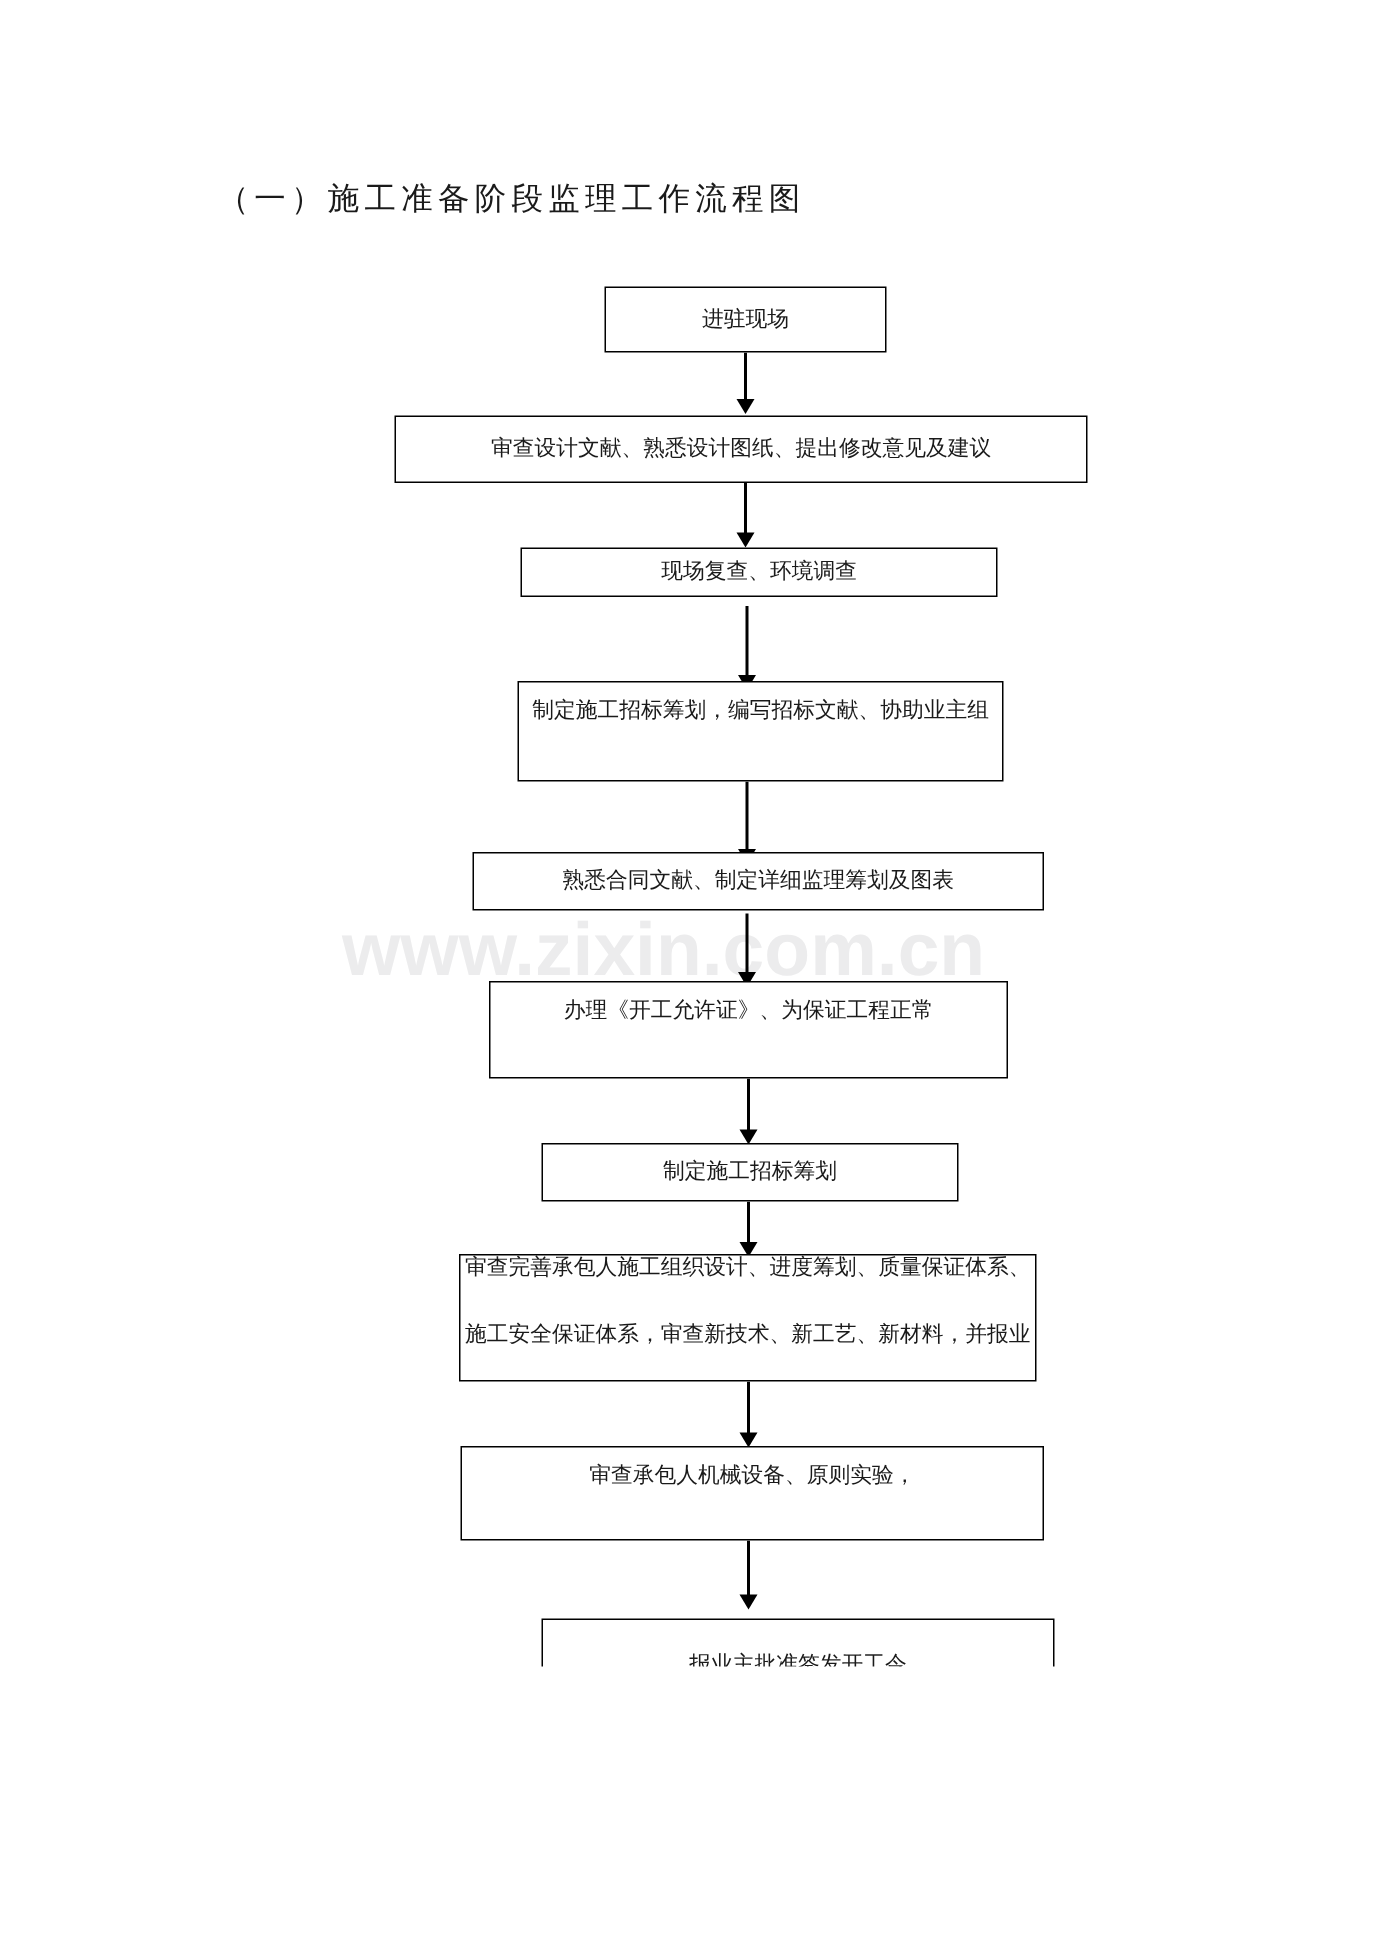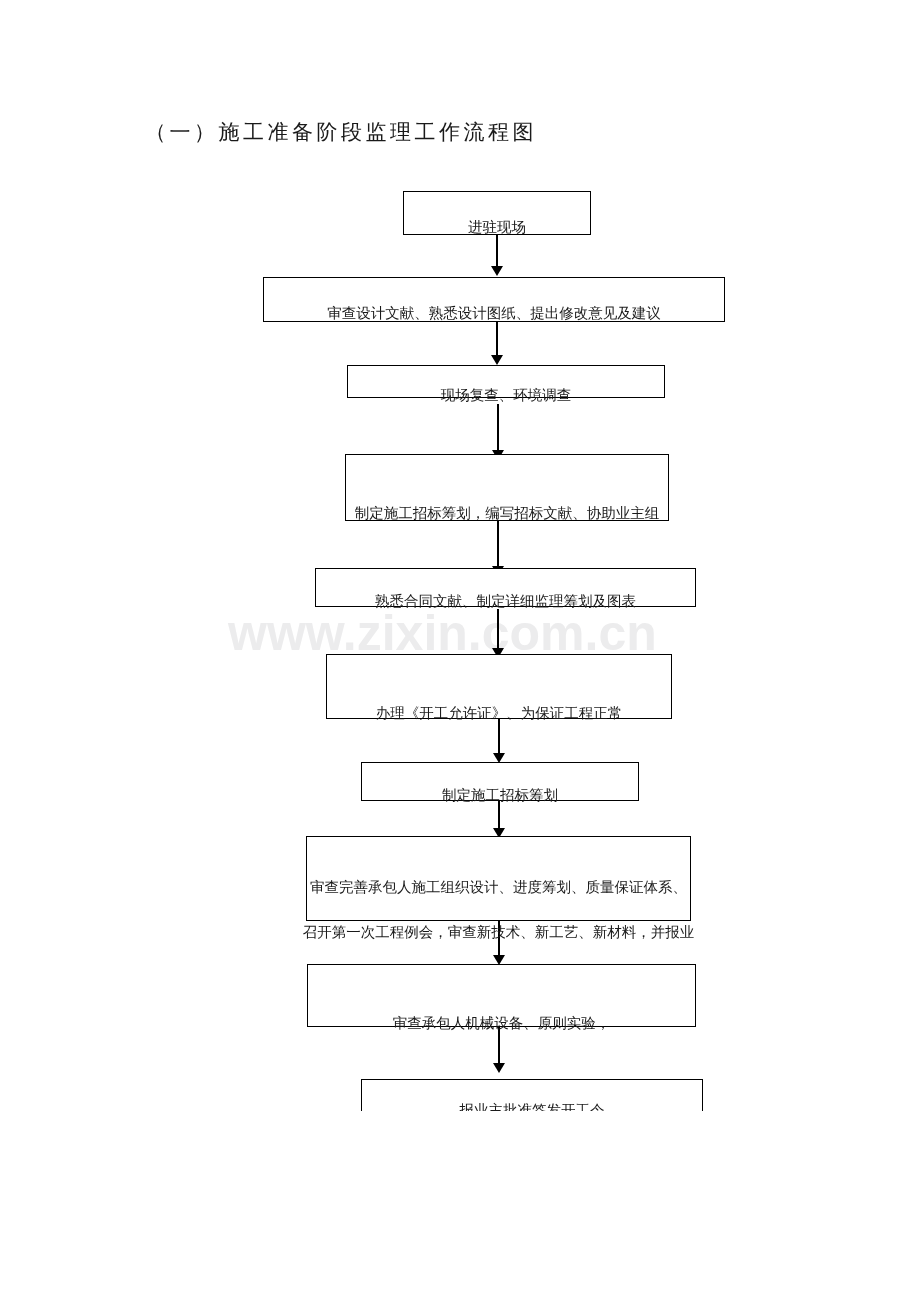--- a/index.html
+++ b/index.html
@@ -56,25 +56,24 @@
     justify-content: center;
     z-index: 2;
   }
   .flow-box .line {
     font-family: "DejaVu Serif", "Liberation Serif", serif;
     font-size: 14.5px;
     line-height: 1.15;
     color: #1a1a1a;
     white-space: nowrap;
     text-align: center;
-    margin-top: 28px;
   }
-  .flow-box.two-line { justify-content: flex-start; padding-top: 14px; }
+  .flow-box.two-line { justify-content: flex-start; }
   .flow-box.two-line .line + .line { margin-top: 28px; }
-  .flow-box.top-text { justify-content: flex-start; padding-top: 22px; }
+  .flow-box.top-text { justify-content: flex-start; padding-top: 11px; }
   .flow-box.clipped .line { margin-top: 14px; }
 
   
   .connector {
     position: absolute;
     width: 1.6px;
     background: #000000;
     z-index: 1;
   }
   .arrowhead {
@@ -143,21 +142,21 @@
   <div class="arrowhead" style="left:493px; top:753px;"></div>
 
   <div class="flow-box" style="left:361px; top:762px; width:278px; height:39px;">
     <div class="line">制定施工招标筹划</div>
   </div>
   <div class="connector" style="left:498px; top:801px; height:32px;"></div>
   <div class="arrowhead" style="left:493px; top:828px;"></div>
 
   <div class="flow-box two-line" style="left:306px; top:836px; width:385px; height:85px;">
     <div class="line">审查完善承包人施工组织设计、进度筹划、质量保证体系、</div>
-    <div class="line">召开第一次工程例会，审查新技术、新工艺、新材料，并报业</div>
+    <div class="line">施工安全保证体系，审查新技术、新工艺、新材料，并报业</div>
   </div>
   <div class="connector" style="left:498px; top:921px; height:40px;"></div>
   <div class="arrowhead" style="left:493px; top:955px;"></div>
 
   <div class="flow-box top-text" style="left:307px; top:964px; width:389px; height:63px;">
     <div class="line">审查承包人机械设备、原则实验，</div>
   </div>
   <div class="connector" style="left:498px; top:1027px; height:42px;"></div>
   <div class="arrowhead" style="left:493px; top:1063px;"></div>
 

